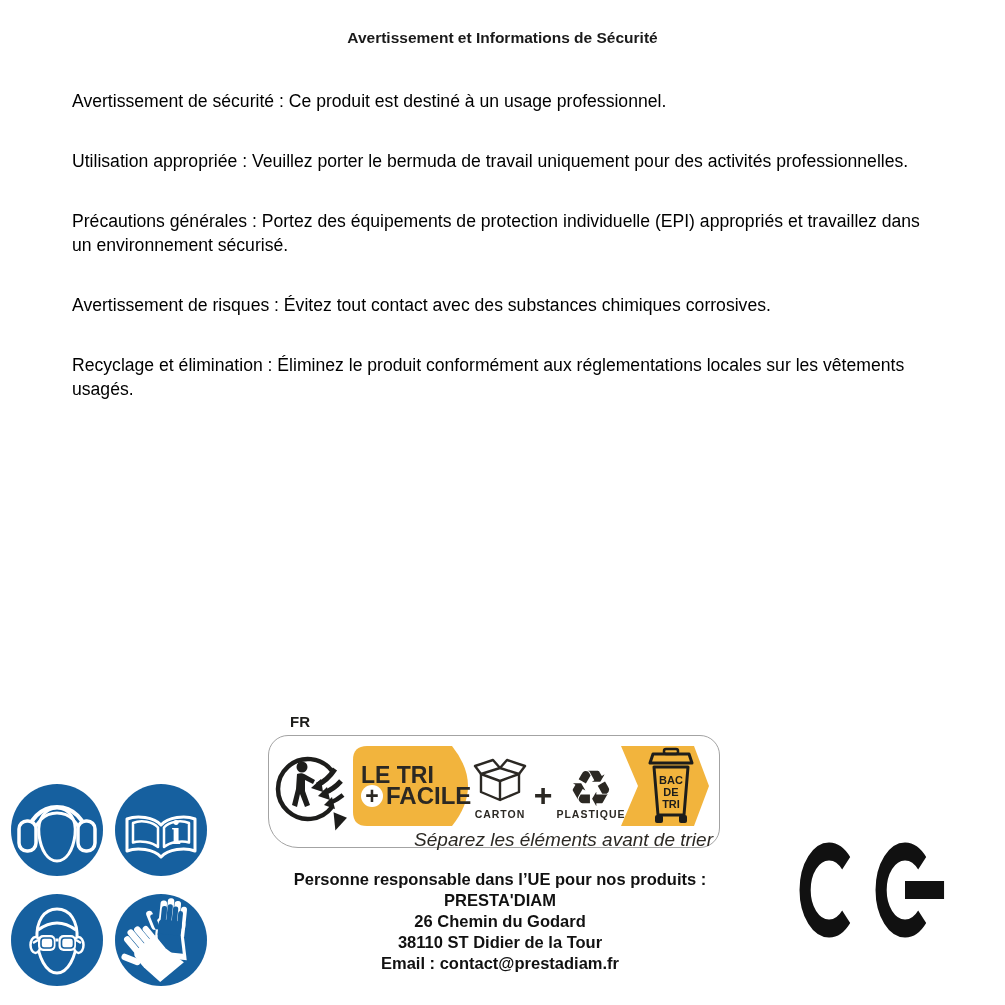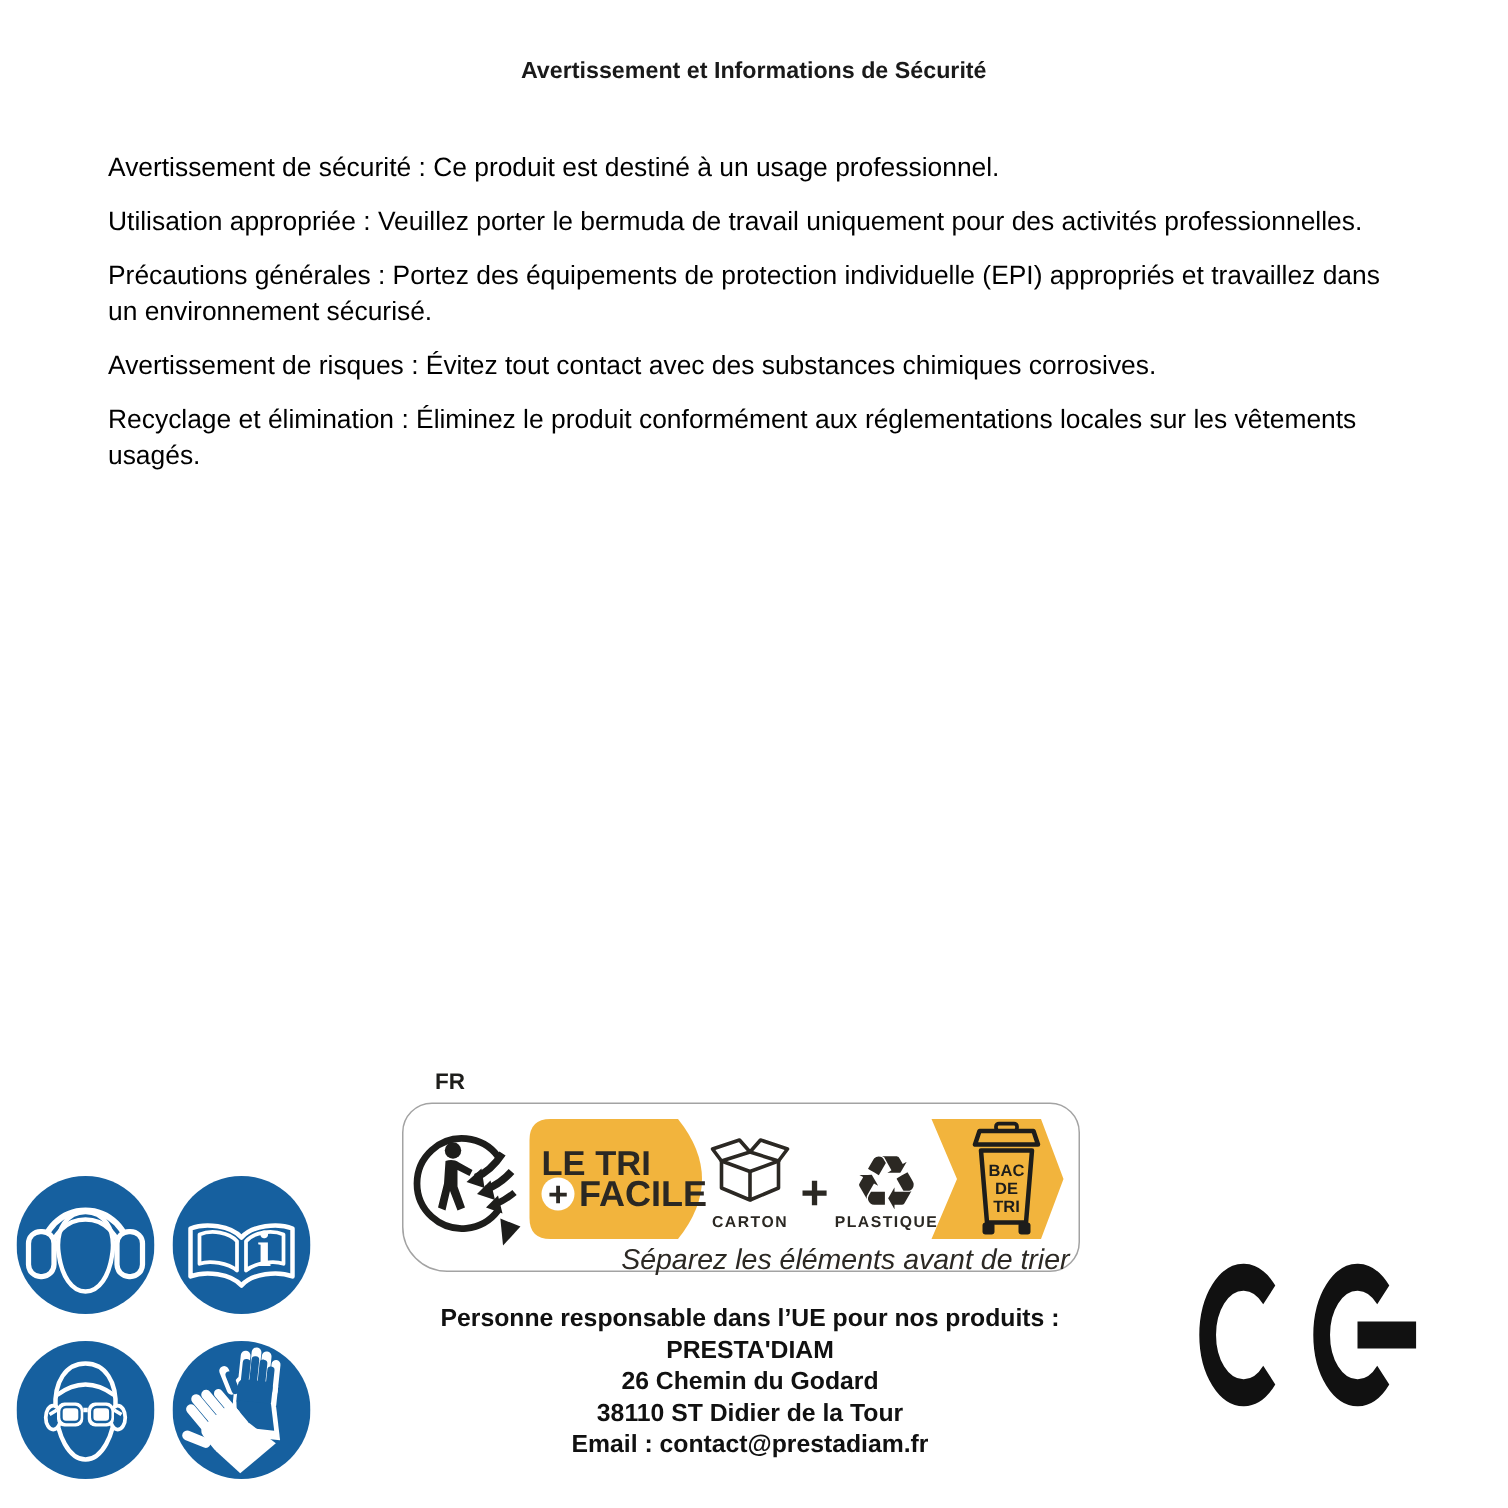--- a/index.html
+++ b/index.html
@@ -12,34 +12,34 @@
   html,body{background:#ffffff;}
   .page{
     position:relative;
     width:1005px;height:1005px;
     background:#fff;
     overflow:hidden;
     font-family:"Liberation Sans", sans-serif;
     color:#000;
   }
   .page-title{
-    padding-top:39px;
+    padding-top:29px;
     text-align:center;
     font-size:15.5px;
     font-weight:bold;
     color:#1a1a1a;
   }
   .content{
     margin-left:72px;
     width:862px;
   }
   .content p{
     font-size:17.6px;
     line-height:24px;
-    margin-top:12px;
+    margin-top:36px;
   }
   .content p:first-child{margin-top:42px;}
 
   
   .picto{position:absolute;width:92px;height:92px;}
   #picto-ear    {left:11px; top:784px;}
   #picto-book   {left:115px;top:784px;}
   #picto-glasses{left:11px; top:894px;}
   #picto-gloves {left:115px;top:894px;}
 

